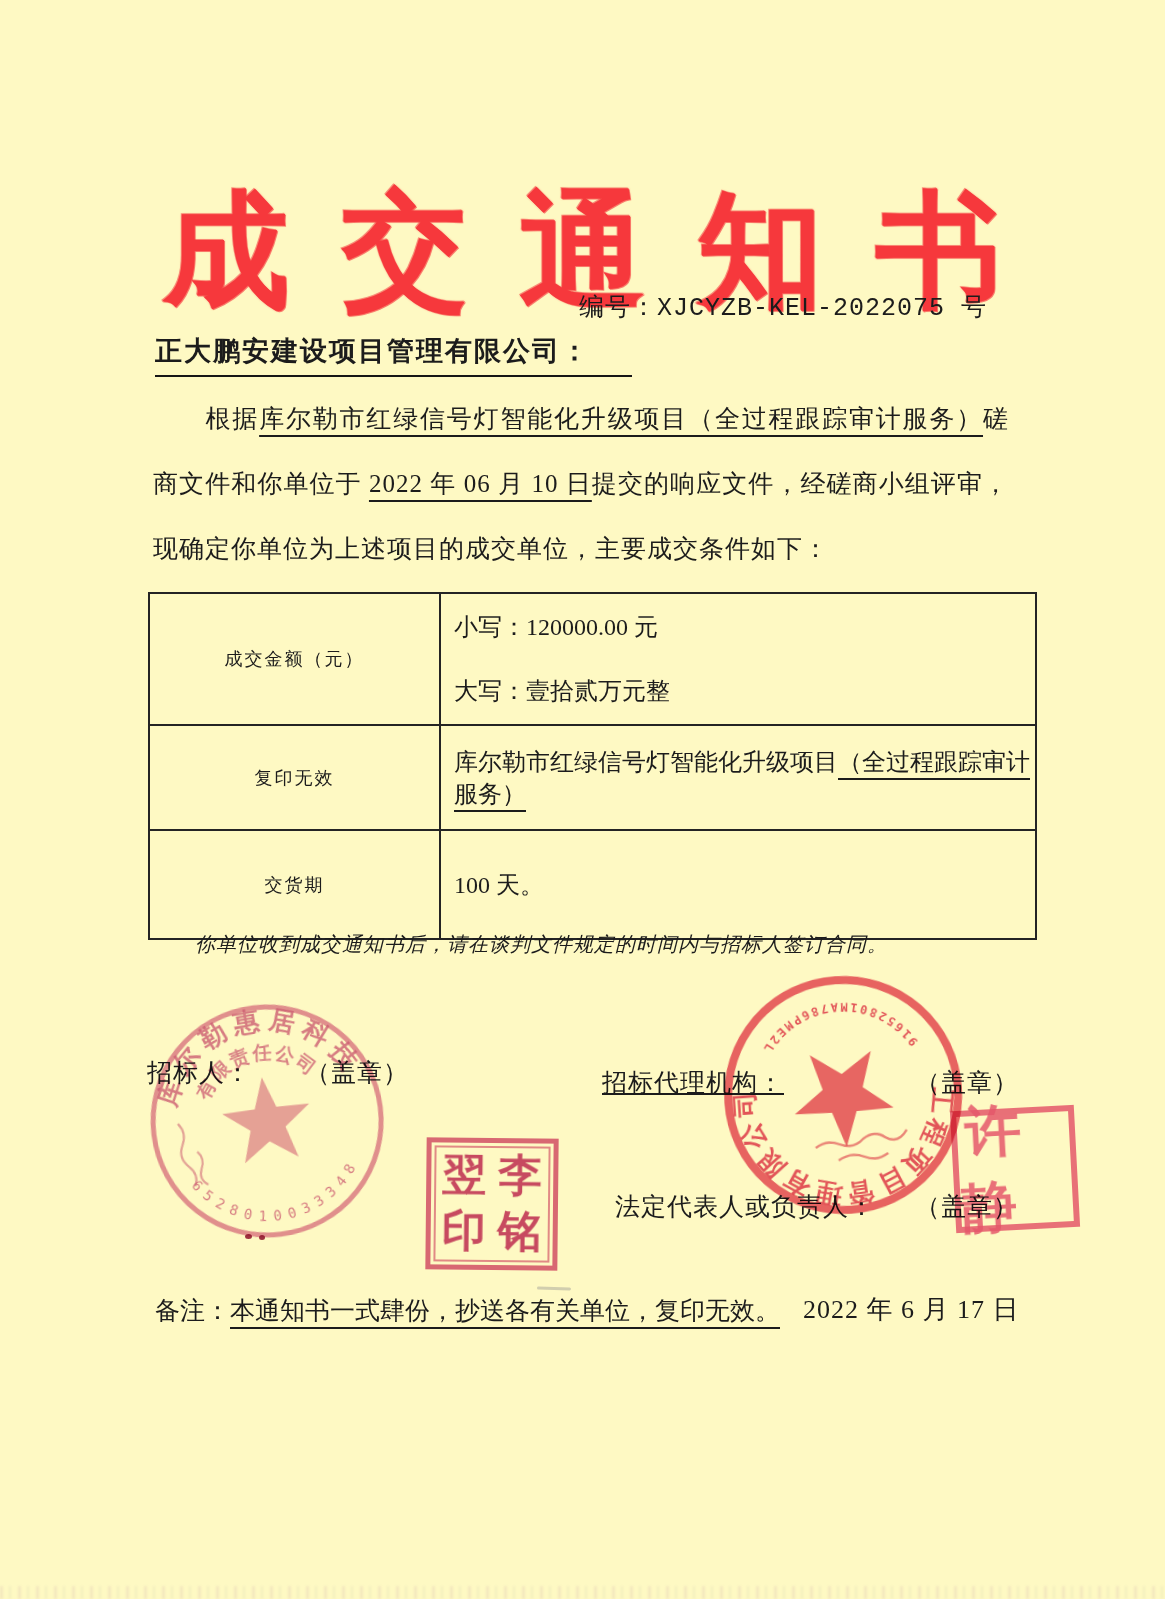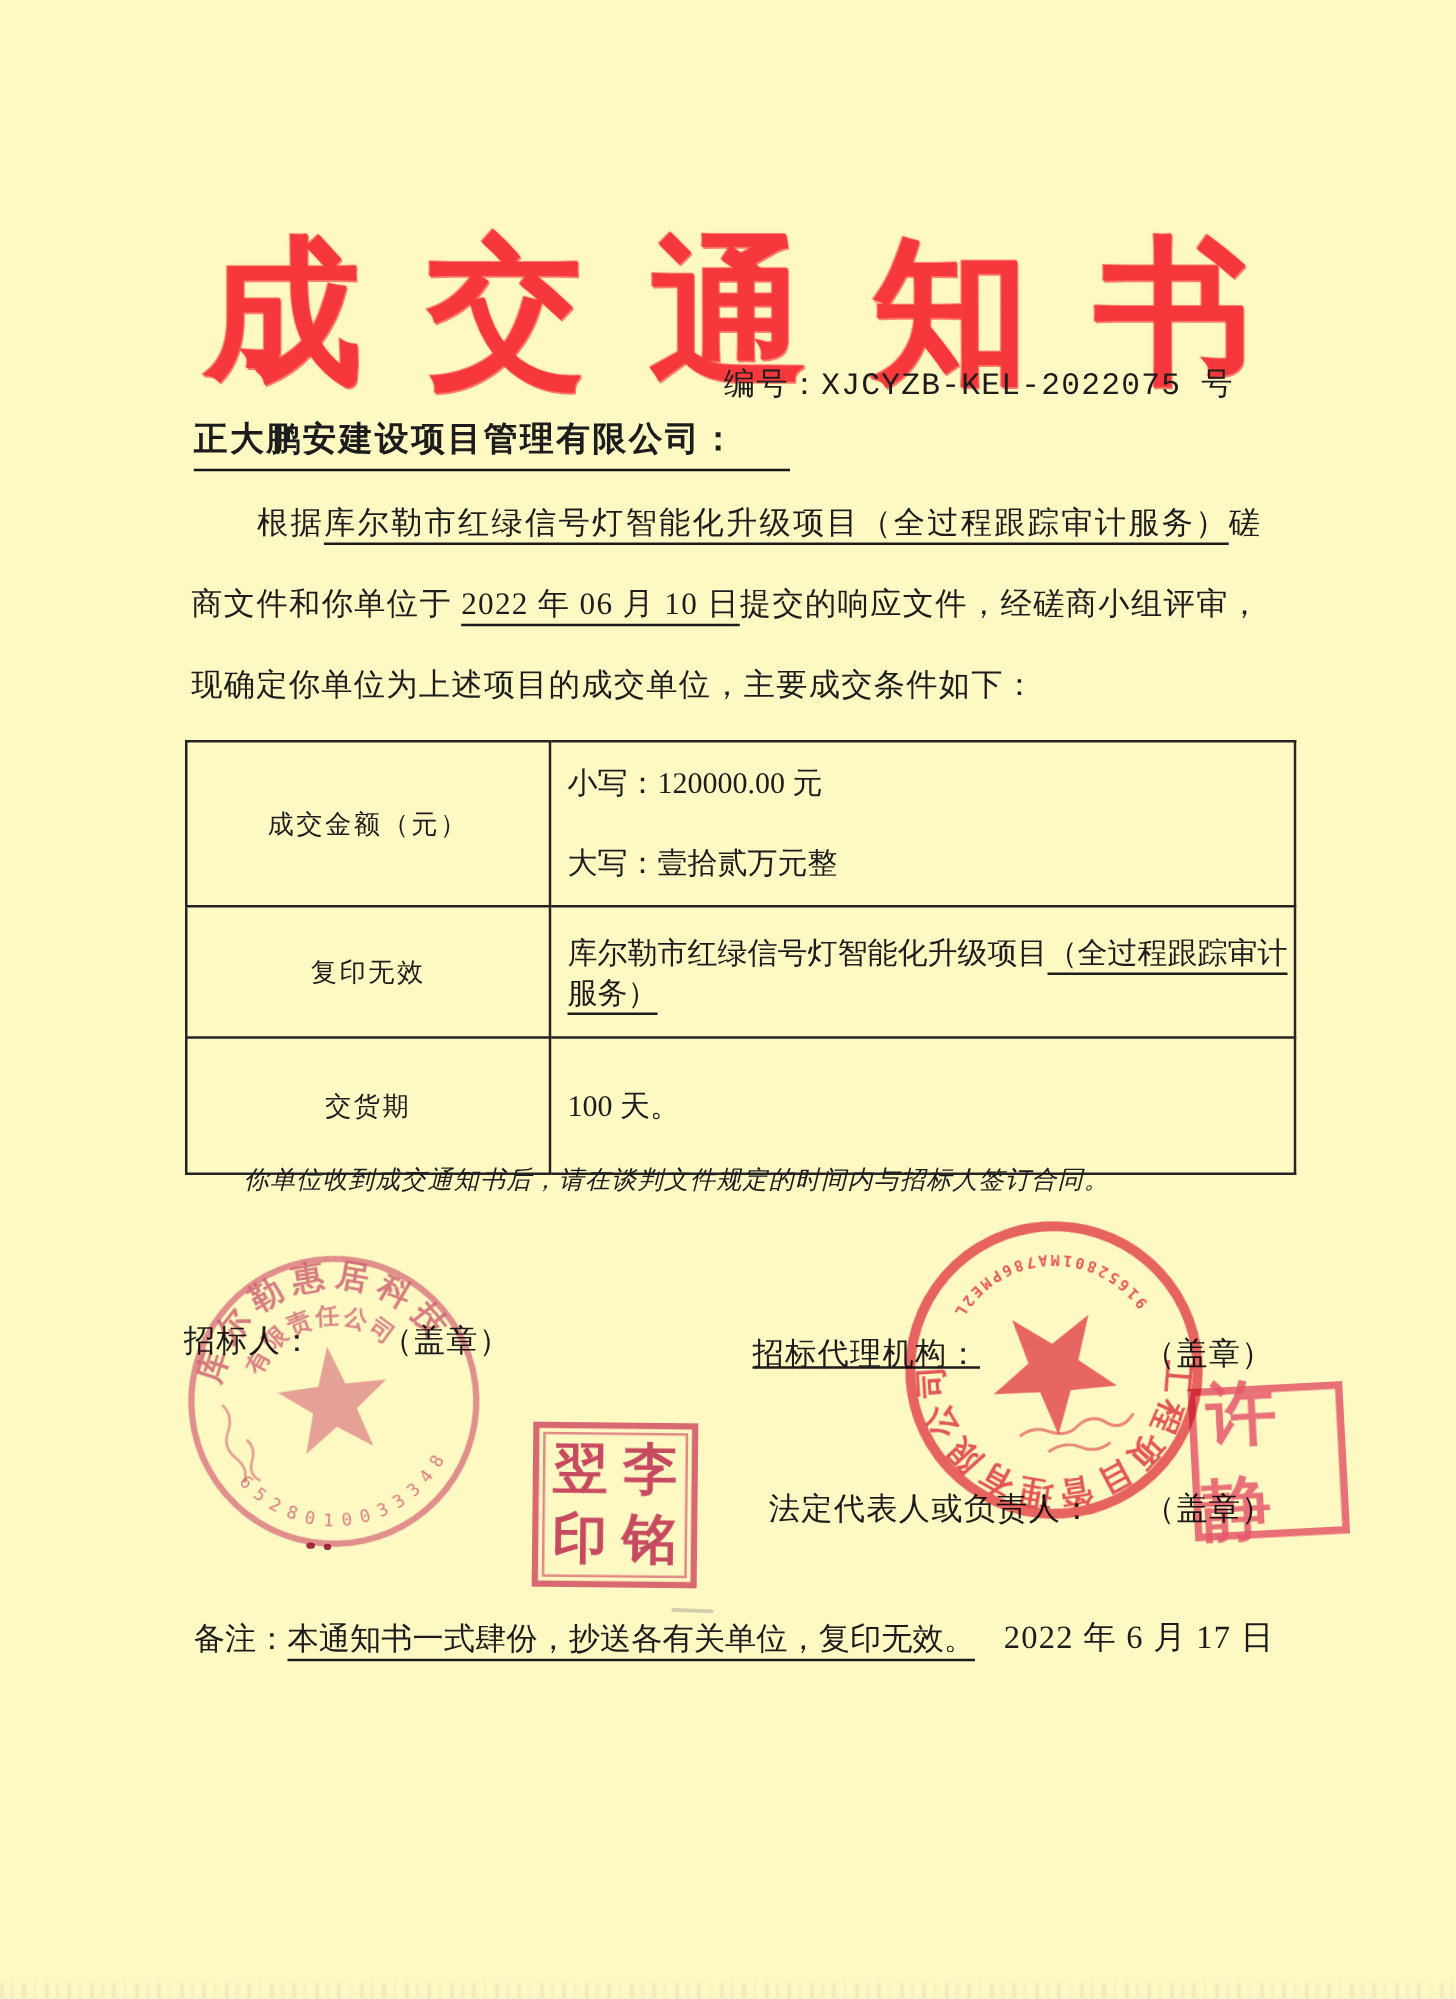--- a/index.html
+++ b/index.html
@@ -24,21 +24,21 @@
   }
   
   .para1{left:153px;top:386px;width:856px;font-size:25px;line-height:65px;
     text-align:justify;text-indent:2.1em;margin:0;letter-spacing:1px;}
   .para2{left:153px;top:924px;width:900px;font-size:20px;line-height:40px;
     text-indent:2.1em;margin:0;letter-spacing:1px;font-style:italic;}
   .ul{text-decoration:underline;text-underline-offset:8px;text-decoration-thickness:1.8px;}
   
   .award-table{left:148px;top:592px;border-collapse:collapse;table-layout:fixed;}
   .award-table td{border:2.4px solid #242424;vertical-align:middle;}
-  .award-table .lbl{width:287px;text-align:center;font-size:21px;letter-spacing:2px;}
+  .award-table .lbl{width:287px;text-align:center;font-size:18px;letter-spacing:2px;}
   .award-table .val{width:580px;padding-left:13px;font-size:24px;}
   .r1{height:126px;} .r2{height:105px;} .r3{height:109px;}
   .val-line{line-height:64px;}
   .val-scope{font-size:21px;}
   
   .sig{font-size:25px;letter-spacing:1px;}
   
   .note{left:155px;top:1294px;font-size:25px;}
   .note .ul{text-decoration-thickness:1.6px;}
   .date{left:803px;top:1292px;font-size:26px;letter-spacing:1px;}

